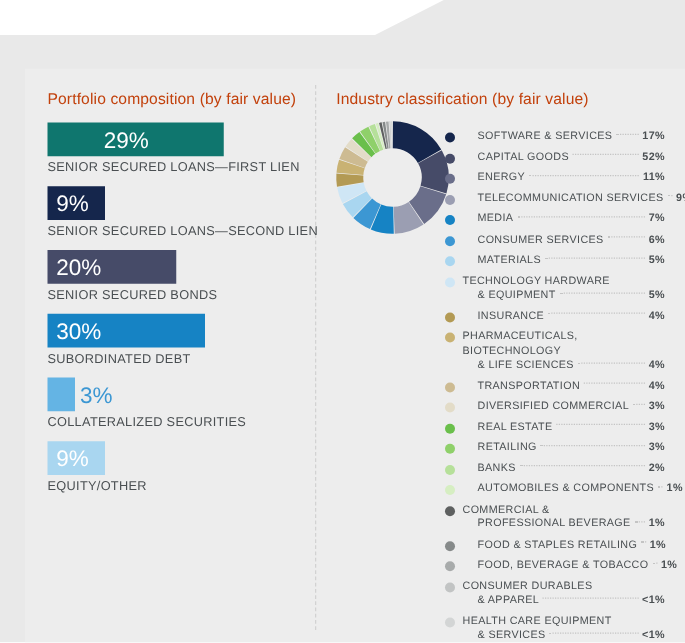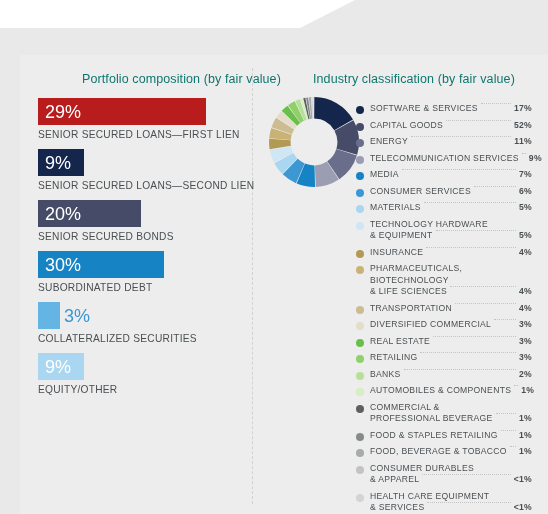--- a/index.html
+++ b/index.html
@@ -29,22 +29,22 @@
     font-size: 11.5px; font-weight: bold; letter-spacing: .9px;
     color: #5bb3e4; line-height: 14px;
   }
   .hdr-sub {
     font-size: 10.5px; letter-spacing: .35px;
     color: #555b5e; line-height: 14px; margin-top: 1px;
   }
 
   
   .col-heading {
-    position: absolute; font-size: 12.5px; color: #0f766e;
-    letter-spacing: .1px; white-space: nowrap; margin-left: 44px;
+    position: absolute; font-size: 12.5px; color: #c2410c;
+    letter-spacing: .1px; white-space: nowrap;
   }
   #heading-left  { left: 38px;  top: 72px; }
   #heading-right { left: 269px; top: 72px; }
 
   
   .divider {
     position: absolute; left: 252px; top: 68px; width: 1px; height: 436px;
     border-left: 1px dashed #d2d2d2;
   }
 
@@ -76,21 +76,21 @@
   #legend { position: absolute; left: 356px; top: 103px; width: 176px; }
   .leg-row {
     display: flex; align-items: flex-start;
     margin-bottom: 5px; position: relative;
   }
   .leg-dot {
     width: 8px; height: 8px; border-radius: 50%;
     flex: 0 0 8px; margin-top: 3px; margin-right: 6px;
   }
   .leg-body { flex: 1 1 auto; min-width: 0; }
-  .leg-line { display: flex; align-items: flex-start; }
+  .leg-line { display: flex; align-items: center; margin-left: 12px; }
   .leg-name {
     font-size: 8.6px; color: #4a4f52; letter-spacing: .3px;
     white-space: nowrap; line-height: 11.5px;
   }
   .leg-dots {
     flex: 1 1 auto; border-bottom: 1px dotted #c4c4c4;
     margin: 0 3px 3px 3px; min-width: 4px; height: 1px;
   }
   .leg-val {
     font-size: 8.6px; color: #4a4f52; letter-spacing: .3px;
@@ -106,21 +106,21 @@
   <div class="panel"></div>
 
 
   <div class="col-heading" id="heading-left">Portfolio composition (by fair value)</div>
   <div class="col-heading" id="heading-right">Industry classification (by fair value)</div>
 
   <div class="divider"></div>
 
   <div id="bars">
       <div class="bar-block">
-        <div class="bar" style="width: 168px; background: #b91c1c;">
+        <div class="bar" style="width: 141px; background: #0f766e; padding-left: 38px;">
           <div class="bar-val inside">29%</div>
         </div>
         <div class="bar-label">SENIOR SECURED LOANS—FIRST LIEN</div>
       </div>
       <div class="bar-block">
         <div class="bar" style="width: 46px; background: rgb(21, 38, 76);">
           <div class="bar-val inside">9%</div>
         </div>
         <div class="bar-label">SENIOR SECURED LOANS—SECOND LIEN</div>
       </div>

